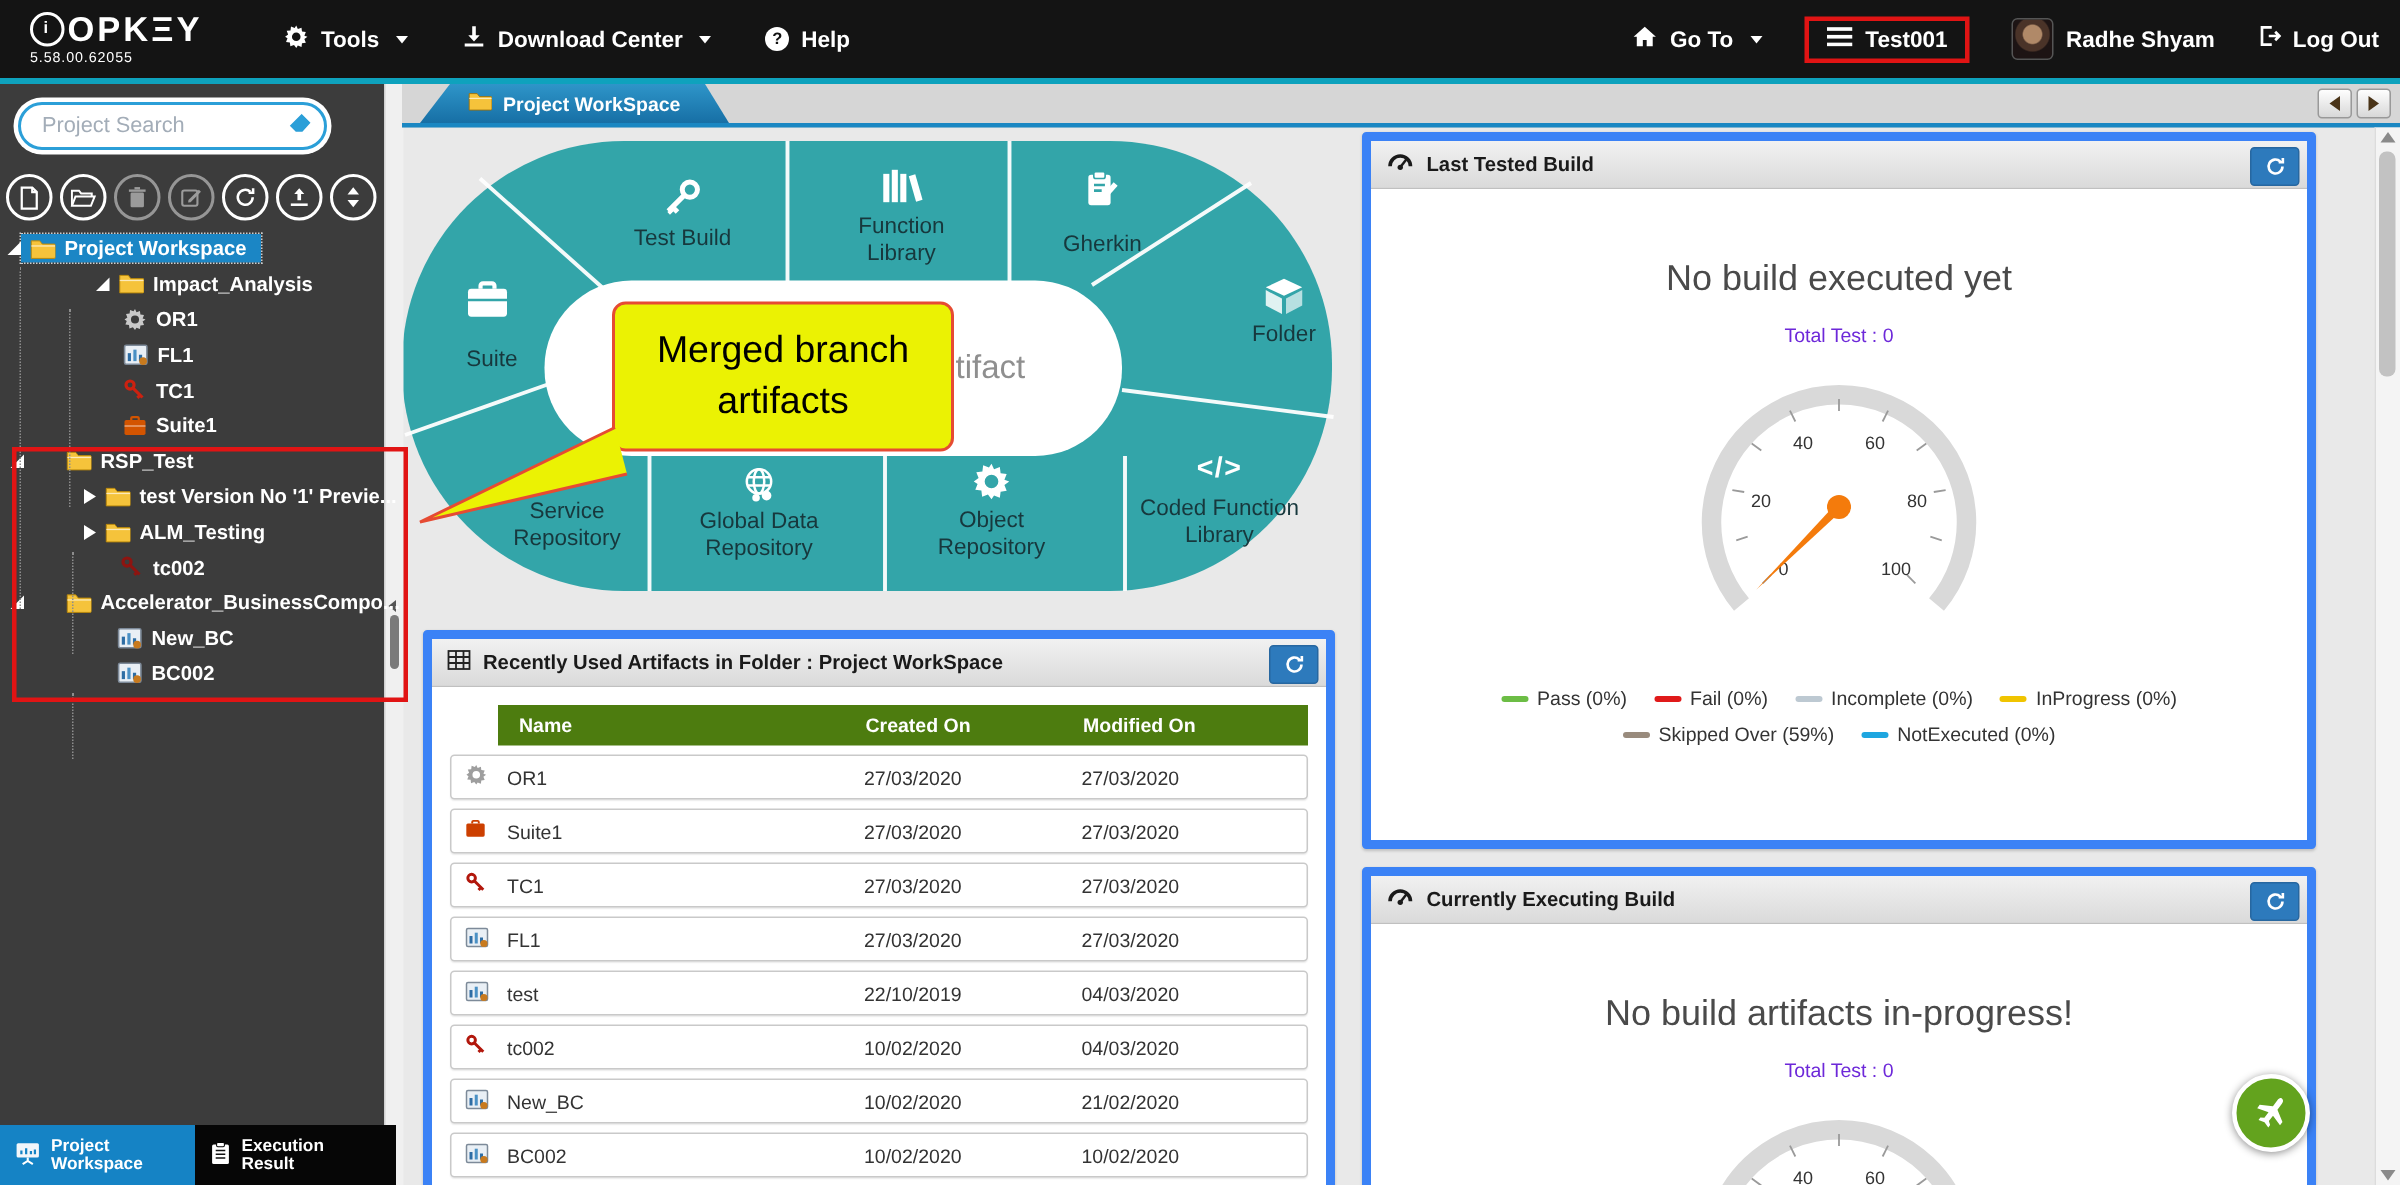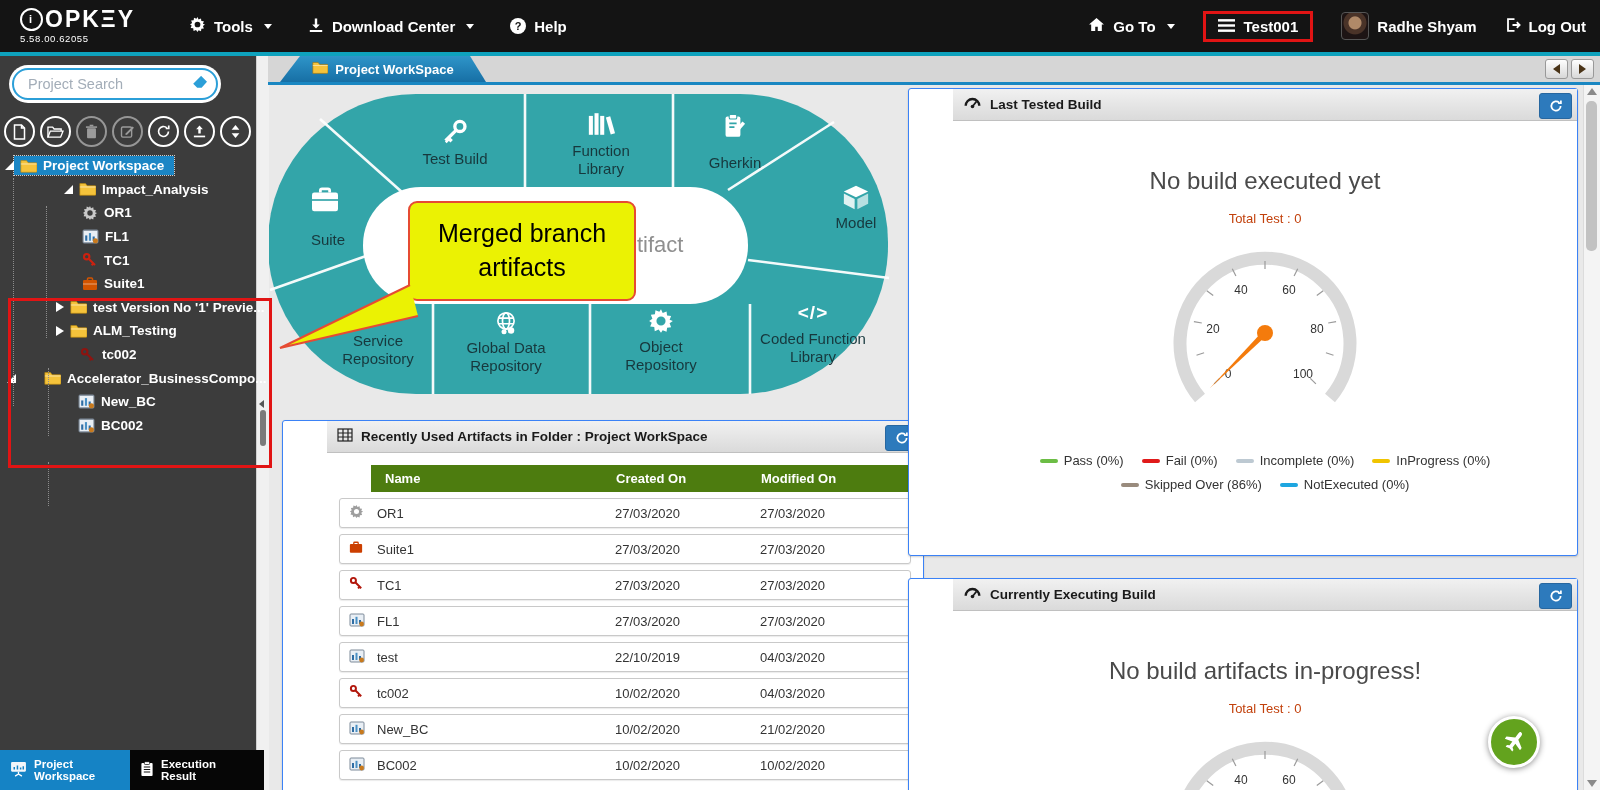--- a/index.html
+++ b/index.html
@@ -71,38 +71,38 @@
   .dlabel{position:absolute;transform:translateX(-50%);text-align:center;color:#17383d;
       font-size:15px;line-height:1.18;}
   .dicon{position:absolute;transform:translate(-50%,-50%);display:flex;color:#fff;
       font-weight:700;}
   .fragment{position:absolute;left:369px;top:138px;font-size:22px;color:#8f8f8f;}
   .callout{position:absolute;left:140px;top:145px;width:228px;height:100px;background:#ebf203;
       border:2px solid #e64b33;border-radius:9px;display:flex;align-items:center;justify-content:center;
       text-align:center;font-size:25px;color:#000;z-index:6;line-height:1.35;padding:0 8px;box-sizing:border-box;}
   .callout-tail{position:absolute;left:4px;top:222px;z-index:7;}
   
-  .panel{background:#fff;border:1px solid #3b82f6;border-radius:3px;box-shadow:0 1px 2px rgba(0,0,0,.18);padding-left:44px;}
+  .panel{background:#fff;border:6px solid #3b82f6;border-radius:3px;box-shadow:0 1px 2px rgba(0,0,0,.18);}
   .phead{height:32px;background:linear-gradient(#f1f1f1,#dadada);border-bottom:1px solid #c0c0c0;
       display:flex;align-items:center;gap:8px;padding:0 10px;font-weight:700;font-size:13.5px;color:#1a1a1a;
       position:relative;box-sizing:border-box;}
   .refresh-btn{position:absolute;right:5px;top:4px;width:31px;height:24px;background:#2d7abc;
       border:1px solid #2767a0;border-radius:3px;display:flex;align-items:center;justify-content:center;cursor:pointer;}
   .recent{position:absolute;left:14px;top:364px;width:596px;height:440px;}
   .tbl{padding:12px 12px 0 12px;}
   .thead{background:#4d7c0f;color:#fff;height:27px;display:grid;grid-template-columns:1fr 145px 150px;
       align-items:center;font-size:13px;font-weight:700;padding-left:14px;margin-left:32px;}
   .trow2{height:30px;margin-top:6px;border:1px solid #c9c9c9;border-radius:3px;background:#fff;
       display:grid;grid-template-columns:28px 1fr 145px 150px;align-items:center;font-size:13px;color:#333;
       padding-left:9px;box-shadow:0 1px 1px rgba(0,0,0,.08);box-sizing:border-box;}
   .rpanel{position:absolute;left:640px;width:624px;}
   #rp1{top:32px;height:466px;}
   #rp2{top:522px;height:300px;}
   .bigmsg{text-align:center;font-size:24px;color:#4a4a4a;margin-top:46px;}
-  .totals{text-align:center;font-size:13px;color:#c2410c;margin-top:16px;}
+  .totals{text-align:center;font-size:13px;color:#6d28d9;margin-top:16px;}
   .gauge-wrap{display:flex;justify-content:center;margin-top:12px;}
   .legend{display:flex;flex-wrap:wrap;justify-content:center;column-gap:18px;row-gap:9px;
       margin:40px 14px 0;font-size:13px;color:#333;}
   .legend-item{display:flex;align-items:center;}
   .sw{display:inline-block;width:18px;height:4px;border-radius:2px;margin-right:6px;}
   .fab{position:absolute;left:1220px;top:660px;width:46px;height:46px;border-radius:50%;background:#63a31e;
       border:3px solid #fff;box-shadow:0 1px 6px rgba(0,0,0,.45);display:flex;align-items:center;
       justify-content:center;z-index:20;cursor:pointer;box-sizing:content-box;}
   
   .vscroll{position:absolute;right:0;top:85px;width:16px;height:705px;background:#f4f4f4;
@@ -297,20 +297,30 @@
       <div class="trow" style="padding-left:76px;">
         <span class="t-ico">
             <svg width="16" height="14" viewBox="0 0 16 14">
               <path d="M5.5 3V1.9c0-.5.4-.9.9-.9h3.2c.5 0 .9.4.9.9V3" fill="none" stroke="#d35400" stroke-width="1.5"></path>
               <rect x="1" y="3" width="14" height="10" rx="1.2" fill="#d35400"></rect>
               <path d="M1 7h14" stroke="#fff" stroke-width=".8" opacity=".6"></path>
             </svg>
           </span>
         <span>Suite1</span>
       </div>
+      <div class="trow" style="padding-left:7px;">
+        <span class="exp-open"></span>
+        <span class="t-ico" style="margin-left:28px;">
+            <svg width="17" height="14" viewBox="0 0 16 13">
+              <path d="M.8 1.4h5.3l1.6 2h7.5c.5 0 .8.4.8.8v7.4c0 .4-.3.8-.8.8H.8z" fill="#f5c33b" stroke="#b8860b" stroke-width=".6"></path>
+              <path d="M.8 4.6h14.9" stroke="#fff" stroke-width=".8" opacity=".65"></path>
+            </svg>
+          </span>
+        <span>RSP_Test</span>
+      </div>
       <div class="trow" style="padding-left:56px;">
         <span class="exp-closed"></span>
         <span class="t-ico">
             <svg width="17" height="14" viewBox="0 0 16 13">
               <path d="M.8 1.4h5.3l1.6 2h7.5c.5 0 .8.4.8.8v7.4c0 .4-.3.8-.8.8H.8z" fill="#f5c33b" stroke="#b8860b" stroke-width=".6"></path>
               <path d="M.8 4.6h14.9" stroke="#fff" stroke-width=".8" opacity=".65"></path>
             </svg>
           </span>
         <span>test Version No '1' Previe...</span>
       </div>
@@ -486,21 +496,21 @@
       <span class="dicon" style="left:393px;top:227px;">
           <svg width="27" height="27" viewBox="0 0 16 16">
             <path fill-rule="evenodd" fill="#fff" d="M8 1l1 2.2 2.3-.9.3 2.4 2.4.3-.9 2.3L15 8l-1.9 1.4.9 2.3-2.4.3-.3 2.4-2.3-.9L8 15l-1.4-1.9-2.3.9-.3-2.4-2.4-.3.9-2.3L1 8l1.9-1.4-.9-2.3 2.4-.3.3-2.4 2.3.9zM8 5.3a2.7 2.7 0 1 0 0 5.4 2.7 2.7 0 0 0 0-5.4z"></path>
           </svg>
         </span>
       <span class="dicon" style="left:545px;top:219px;font-size:19px;letter-spacing:1px;">&lt;/&gt;</span>
 
       <div class="dlabel" style="left:187px;top:56px;">Test Build</div>
       <div class="dlabel" style="left:333px;top:48px;width:74px;">Function Library</div>
       <div class="dlabel" style="left:467px;top:48px;margin-top:12px;">Gherkin</div>
-      <div class="dlabel" style="left:588px;top:120px;">Model</div>
+      <div class="dlabel" style="left:588px;top:120px;">Folder</div>
       <div class="dlabel" style="left:60px;top:125px;margin-top:12px;">Suite</div>
       <div class="dlabel" style="left:110px;top:238px;width:92px;">Service Repository</div>
       <div class="dlabel" style="left:238px;top:245px;width:110px;">Global Data Repository</div>
       <div class="dlabel" style="left:393px;top:244px;width:92px;">Object Repository</div>
       <div class="dlabel" style="left:545px;top:236px;width:128px;">Coded Function Library</div>
       <div class="fragment">tifact</div>
     </div>
 
     <div class="callout" style="background: rgb(235, 242, 3);">
       <span>Merged branch artifacts</span>
@@ -677,21 +687,21 @@
         <span class="legend-item">
             <span class="sw" style="background: rgb(189, 201, 210);"></span>
             <span>Incomplete (0%)</span>
           </span>
         <span class="legend-item">
             <span class="sw" style="background: rgb(240, 196, 0);"></span>
             <span>InProgress (0%)</span>
           </span>
         <span class="legend-item">
             <span class="sw" style="background: rgb(153, 139, 125);"></span>
-            <span>Skipped Over (86%)</span>
+            <span>Skipped Over (59%)</span>
           </span>
         <span class="legend-item">
             <span class="sw" style="background: rgb(30, 166, 224);"></span>
             <span>NotExecuted (0%)</span>
           </span>
       </div>
     </div>
 
     <div class="panel rpanel" id="rp2">
       <div class="phead">

